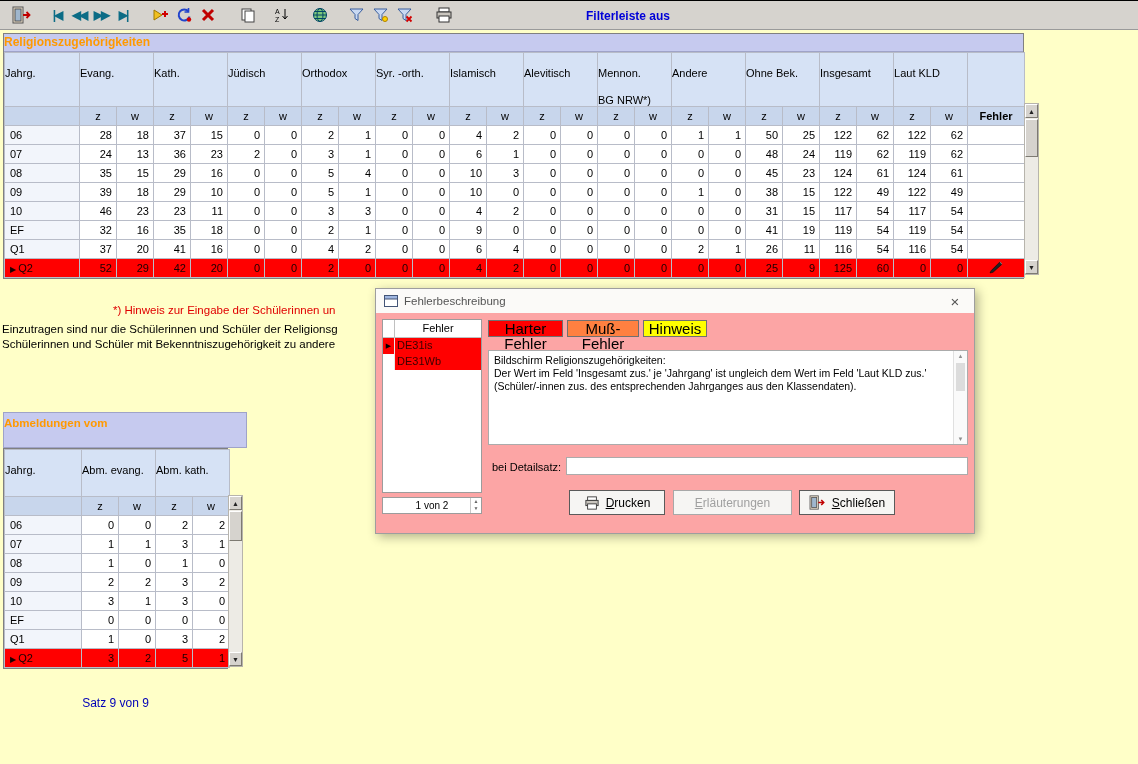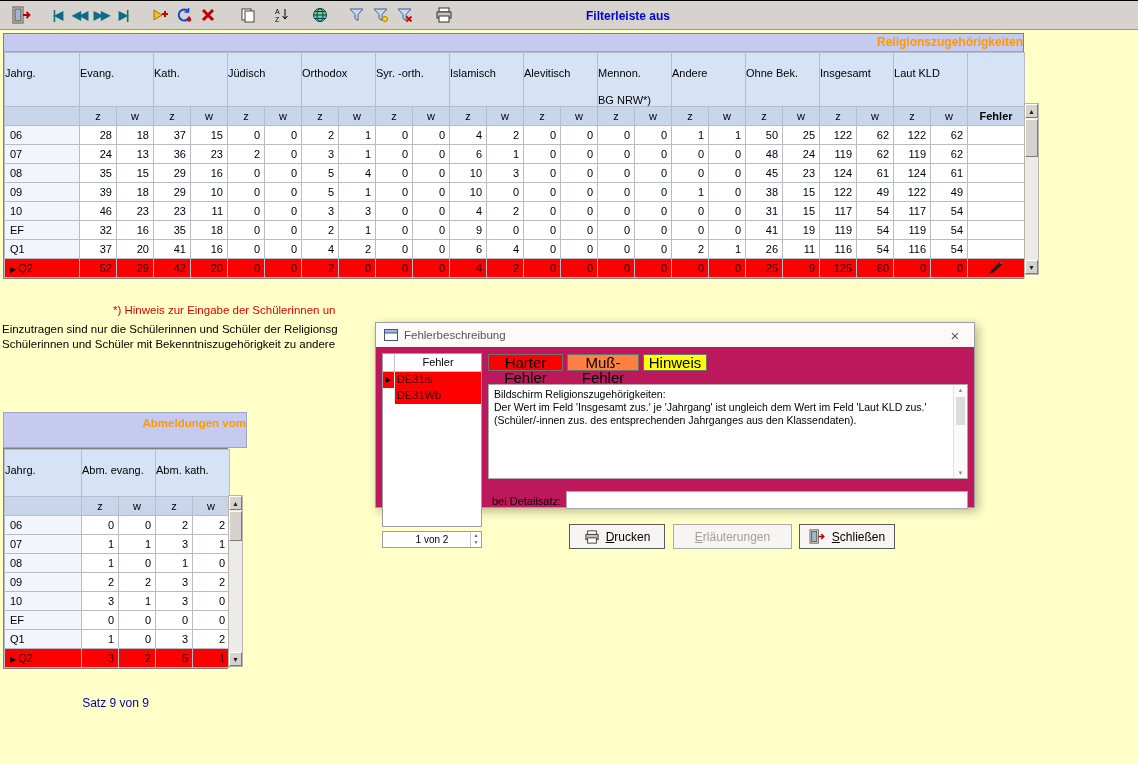--- a/index.html
+++ b/index.html
@@ -9,21 +9,21 @@
   
   .toolbar { position:absolute; left:0; top:0; width:1138px; height:30px; background:#D6D3CE;
              border-top:1px solid #000; border-bottom:1px solid #9a9a9a;
              display:flex; align-items:center; padding-left:6px; }
   .tbtn { width:24px; height:22px; display:flex; align-items:center; justify-content:center; flex:0 0 auto; }
   .nav { width:22px; color:#0C6C86; font-weight:bold; font-size:12px; letter-spacing:-2px; }
   .flt-label { position:absolute; left:586px; top:8px; font-size:12px; font-weight:bold; color:#0000D8; }
 
   
   .tblwrap { position:absolute; background:#fff; border:1px solid #808080; }
-  .band { background:#C6CAEF; border:1px solid #9FA3C8; color:#FF9900; font-weight:bold; text-align:right; }
+  .band { background:#C6CAEF; border:1px solid #9FA3C8; color:#FF9900; font-weight:bold; text-align:left; }
   table.grid { border-collapse:collapse; table-layout:fixed; width:100%; background:#fff; }
   table.grid td { border:1px solid #B8BCC8; font-size:11px; height:19px; overflow:hidden; white-space:nowrap; }
   .hdrA td { height:52px; }
   .hdrB td { height:20px; }
   td.hg { background:#D6E2F5; vertical-align:top; padding-top:14px; }
   td.hg .sub { margin-top:15px; }
   td.zw { background:#C8D6EC; text-align:center; }
   td.fh { font-weight:bold; }
   td.lbl { background:#F2F5FB; padding-left:5px; }
   td.num { text-align:right; padding-right:4px; }
@@ -47,22 +47,22 @@
   
   .sb { position:absolute; width:15px; background:#EDEBE5; border:1px solid #B7B4AC; }
   .sb-btn { position:absolute; left:0; width:13px; height:14px; background:#D6D3CE;
             border:1px solid; border-color:#FFF #7d7a72 #7d7a72 #FFF;
             font-size:7px; text-align:center; line-height:13px; color:#222; }
   .sb-up { top:0; } .sb-dn { bottom:0; }
   .sb-thumb { position:absolute; left:0; top:15px; width:13px; height:38px; background:#D6D3CE;
               border:1px solid; border-color:#FFF #7d7a72 #7d7a72 #FFF; }
 
   
-  .dialog { position:absolute; left:375px; top:288px; width:600px; height:186px; background:#be185d;
-            border:1px solid #9E9E9E; box-shadow:3px 3px 10px rgba(0,0,0,.3); z-index:20;margin-top:34px; }
+  .dialog { position:absolute; left:375px; top:288px; width:600px; height:246px; background:#fca5a5;
+            border:1px solid #9E9E9E; box-shadow:3px 3px 10px rgba(0,0,0,.3); z-index:20; }
   .dlg-title { height:24px; background:#FBFAF8; display:flex; align-items:center; padding:0 8px; }
   .dlg-text { margin-left:6px; color:#555; font-size:11.5px; }
   .dlg-close { margin-left:auto; color:#555; font-size:15px; width:22px; text-align:center; }
 
   .err-list { position:absolute; left:6px; top:30px; width:100px; height:174px; background:#fff; border:1px solid #9C9C9C; }
   .el-head { height:18px; border-bottom:1px solid #C0C0C0; display:flex; }
   .el-sel { width:12px; border-right:1px solid #C0C0C0; }
   .el-title { flex:1; text-align:center; line-height:17px; }
   .el-row { display:flex; height:16px; }
   .el-rsel { width:12px; border-right:1px solid #E8E8E8; font-size:7px; line-height:15px; text-align:center; }

